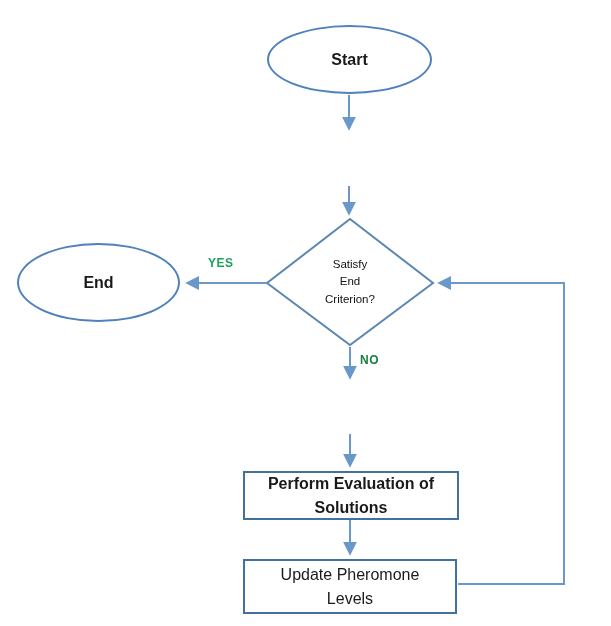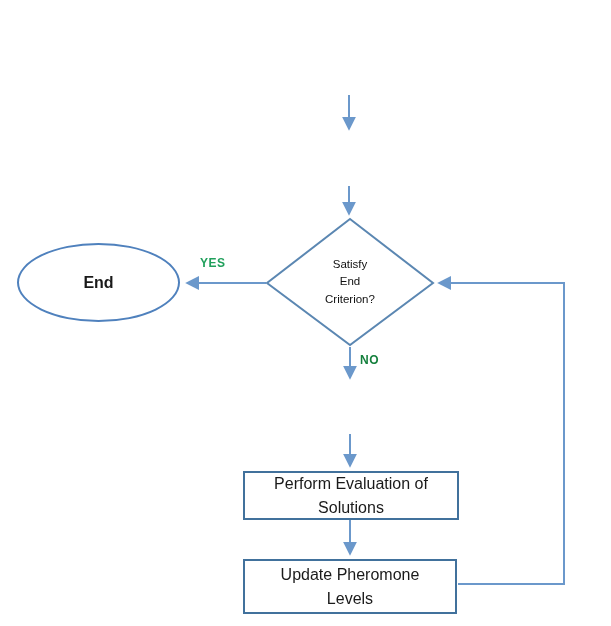--- a/index.html
+++ b/index.html
@@ -72,36 +72,39 @@
 
     <line x1="350" y1="347" x2="350" y2="377" stroke-width="2" marker-end="url(#arrowhead)" stroke="#6b98cb"></line>
 
     <line x1="350" y1="434" x2="350" y2="465" stroke-width="2" marker-end="url(#arrowhead)" stroke="#6b98cb"></line>
 
     <line x1="350" y1="520" x2="350" y2="553" stroke-width="2" marker-end="url(#arrowhead)" stroke="#6b98cb"></line>
 
     <polygon points="350,219 433,283 350,345 267,283" fill="#ffffff" stroke-width="2" stroke="#5b87b2"></polygon>
   </svg>
 
+  <div class="node ellipse" style="left:267px; top:25px; width:165px; height:69px;">
+    <span>Start</span>
+  </div>
 
 
   <div class="diamond-label" style="left:280px; top:256px; width:140px;">Satisfy
 End
 Criterion?</div>
 
   <div class="node ellipse" style="left:17px; top:243px; width:163px; height:79px;">
     <span>End</span>
   </div>
 
-  <span class="edge-label" style="left: 200px; top: 256px; color: rgb(33, 160, 92);">YES</span>
+  <span class="edge-label" style="left: 208px; top: 256px; color: rgb(33, 160, 92);">YES</span>
 
   <span class="edge-label" style="left: 360px; top: 353px; color: #15803d;">NO</span>
 
 
-  <div class="node rect" style="left:243px; top:471px; width:216px; height:49px;">
+  <div class="node rect" style="left:243px; top:471px; width:216px; height:49px;font-weight:bold;">
     <span>Perform Evaluation of
 Solutions</span>
   </div>
 
   <div class="node rect" style="left:243px; top:559px; width:214px; height:55px;">
     <span>Update Pheromone
 Levels</span>
   </div>
 
 </div>

